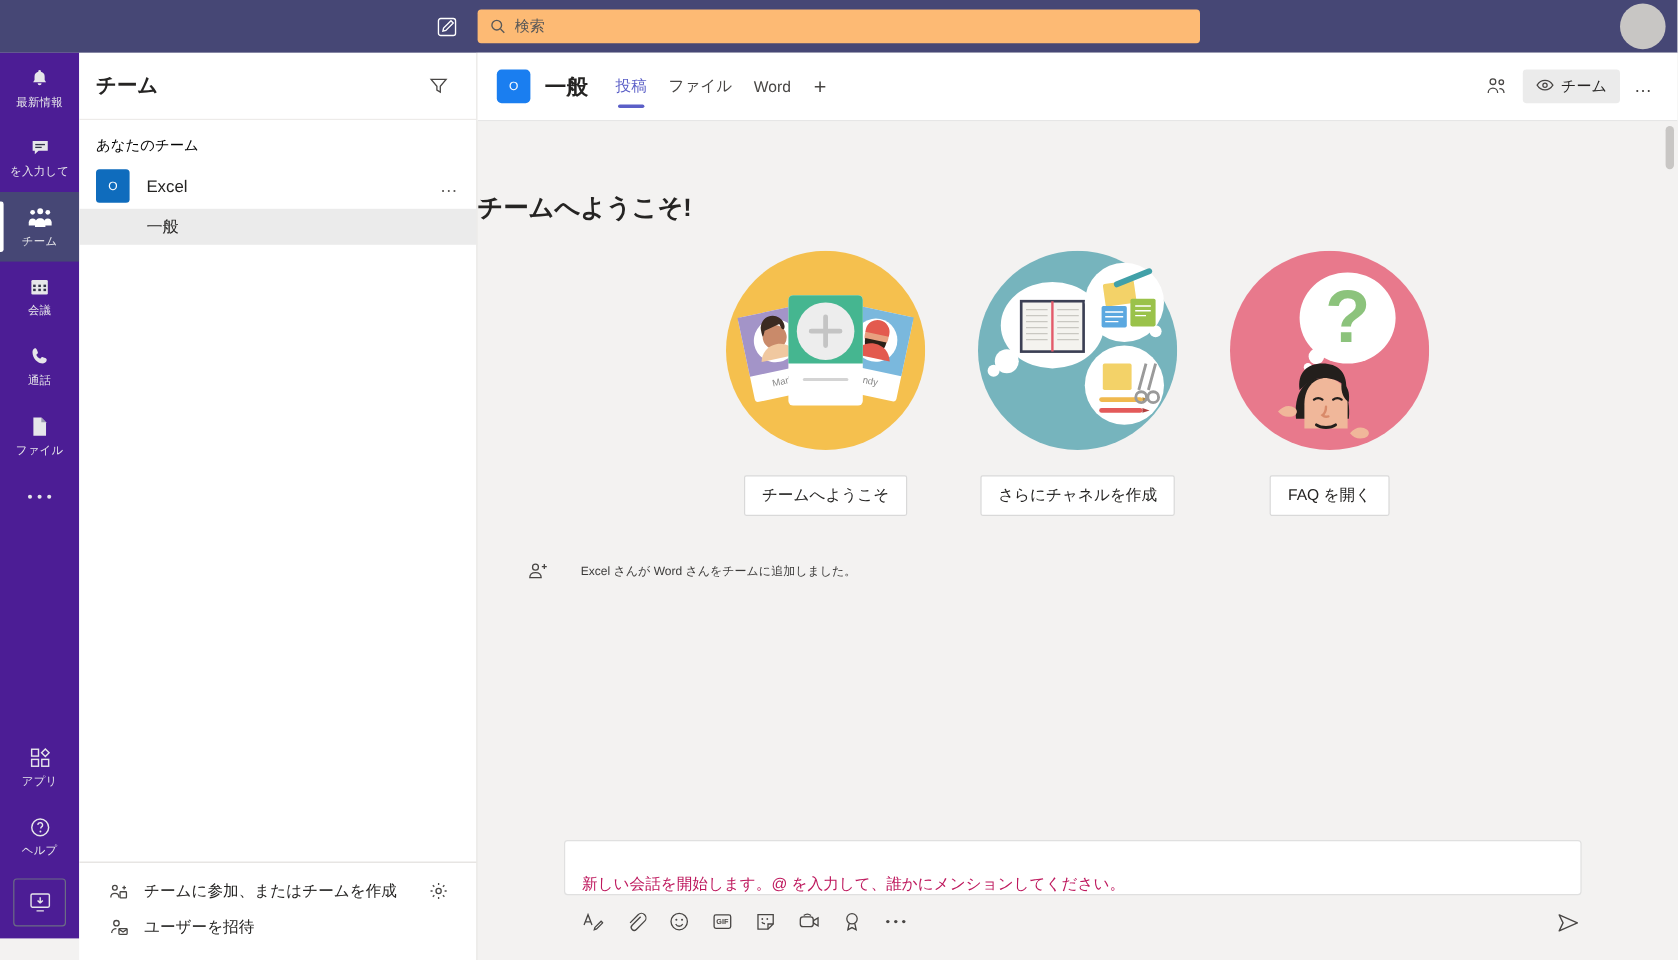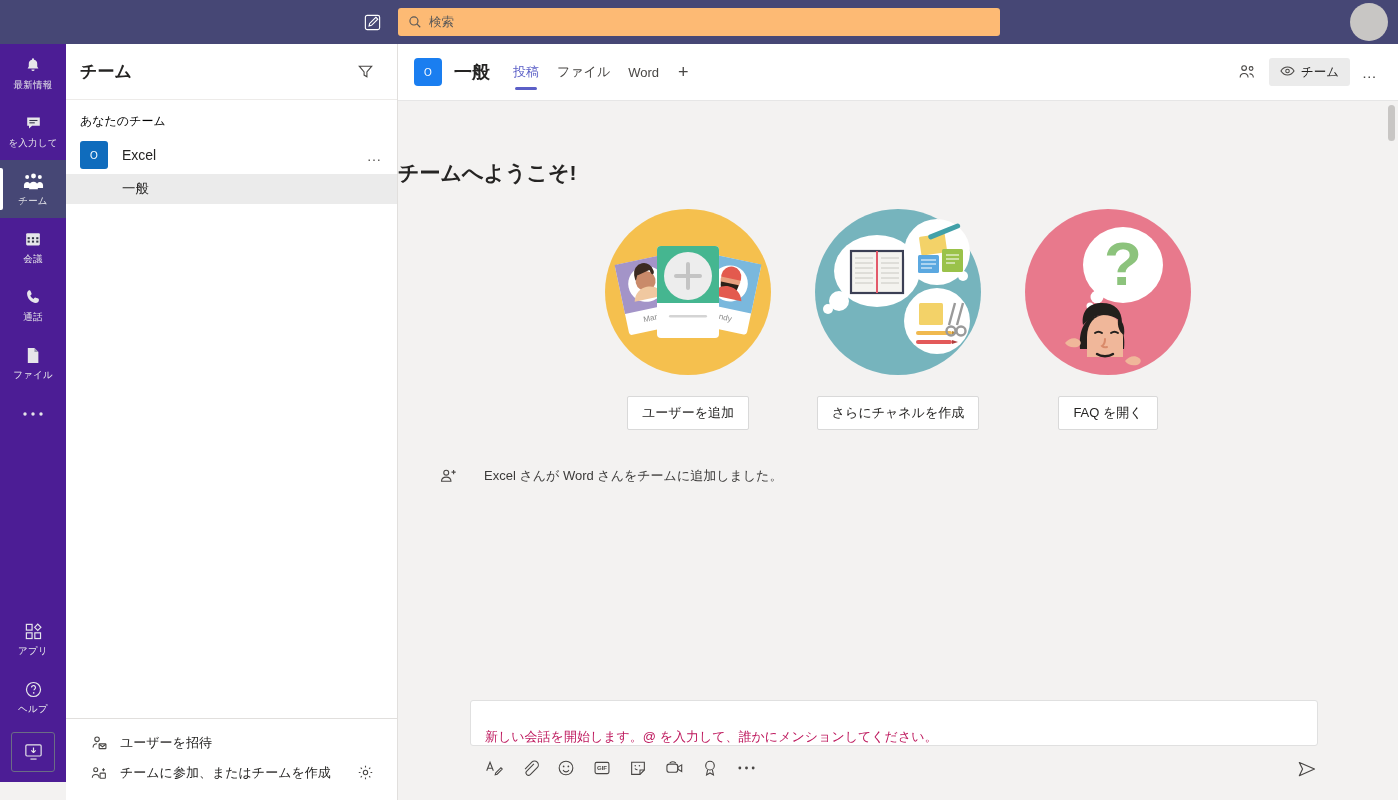--- a/index.html
+++ b/index.html
@@ -128,21 +128,21 @@
   .welcome-sub { text-align: center; font-size: 14.5px; color: #3b3a39; margin-top: 11px; }
   .cards { display: flex; justify-content: center; gap: 42px; margin-top: 22px; }
   .card { width: 168px; display: flex; flex-direction: column; align-items: center; }
   .card-btn {
     margin-top: 21px; background: #fff; border: 1px solid #d9d9d9; border-radius: 2px;
     font-size: 13px; color: #252423; padding: 7px 14px; cursor: pointer;
     font-family: "Liberation Sans", sans-serif; white-space: nowrap;
   }
   .sysmsg { display: flex; align-items: center; margin: 36px 0 0 40px; }
   .sysmsg-ico { width: 20px; height: 20px; margin-right: 26px; flex:0 0 auto; display:flex; align-items:center; justify-content:center; }
-  .sysmsg-txt { font-size: 13px; color: #3b3a39; }
+  .sysmsg-txt { font-size: 10px; color: #3b3a39; }
   .scrollbar { position: absolute; right: 3px; top: 4px; width: 7px; height: 36px; background: #c8c6c4; border-radius: 4px; cursor: pointer; }
 
   
   .compose { position: absolute; left: 0; bottom: 0; width: 1000px; height: 100px; }
   .compose-field {
     position: absolute; left: 72px; top: 0; width: 848px; height: 46px; background: #fff;
     border: 1px solid #e0e0e0; border-radius: 3px; display: flex; align-items: center;
     padding: 0 14px; cursor: text;
   }
   .compose-ph { font-size: 13px; color: #be185d; margin-top: 28px; }
@@ -304,45 +304,45 @@
     </div>
 
     <div class="chan-row">
       <span class="chan-name">一般</span>
     </div>
 
     <div class="sb-foot">
       <div class="sb-foot-row">
         <span class="sb-foot-ico">
           <svg width="17" height="17" viewBox="0 0 18 18" fill="none" stroke="#484644" stroke-width="1.15">
-            <circle cx="6.4" cy="4.6" r="2.4"></circle>
-            <path d="M2.2 13.2c0-2.4 1.9-3.9 4.2-3.9"></path>
-            <rect x="8.6" y="9.4" width="7.2" height="5" rx=".7"></rect>
-            <path d="M8.6 9.8l3.6 2.6 3.6-2.6"></path>
-          </svg>
-        </span>
-        <span>ユーザーを招待</span>
-      </div>
-      <div class="sb-foot-row">
-        <span class="sb-foot-ico">
-          <svg width="17" height="17" viewBox="0 0 18 18" fill="none" stroke="#484644" stroke-width="1.15">
             <circle cx="5" cy="5" r="2.1"></circle>
             <path d="M1.4 13.6c0-2.2 1.6-3.6 3.6-3.6s3.6 1.4 3.6 3.6"></path>
             <rect x="9.6" y="8.6" width="5.6" height="5.4" rx=".6"></rect>
             <path d="M13.2 3.4v3.2M11.6 5h3.2"></path>
           </svg>
         </span>
         <span>チームに参加、またはチームを作成</span>
         <span class="sb-foot-sp"></span>
         <span class="gear-btn">
           <svg width="17" height="17" viewBox="0 0 18 18" fill="none" stroke="#484644" stroke-width="1.15">
             <circle cx="9" cy="9" r="2.3"></circle>
             <path d="M9 1.9v1.8M9 14.3v1.8M1.9 9h1.8M14.3 9h1.8M3.9 3.9l1.3 1.3M12.8 12.8l1.3 1.3M14.1 3.9l-1.3 1.3M5.2 12.8l-1.3 1.3"></path>
           </svg>
         </span>
+      </div>
+      <div class="sb-foot-row">
+        <span class="sb-foot-ico">
+          <svg width="17" height="17" viewBox="0 0 18 18" fill="none" stroke="#484644" stroke-width="1.15">
+            <circle cx="6.4" cy="4.6" r="2.4"></circle>
+            <path d="M2.2 13.2c0-2.4 1.9-3.9 4.2-3.9"></path>
+            <rect x="8.6" y="9.4" width="7.2" height="5" rx=".7"></rect>
+            <path d="M8.6 9.8l3.6 2.6 3.6-2.6"></path>
+          </svg>
+        </span>
+        <span>ユーザーを招待</span>
       </div>
     </div>
   </div>
 
   <div class="main">
 
     <div class="ch-head">
       <span class="ch-av">O</span>
       <span class="ch-name">一般</span>
       <div class="tabs">
@@ -401,21 +401,21 @@
               <path d="M112 73c0 7 4 11 9 11s9-4 9-11z" fill="#2b2018"></path>
               <path d="M106 88c2-8 8-12 15-12s13 4 15 12z" fill="#e35a4e"></path>
               <text x="121" y="110" font-size="8" fill="#8a8a8a" text-anchor="middle" font-family="Liberation Sans, sans-serif">Andy</text>
             </g>
             <rect x="52" y="37" width="62" height="92" rx="4" fill="#ffffff"></rect>
             <path d="M52 41a4 4 0 014-4h54a4 4 0 014 4v53H52z" fill="#45b690"></path>
             <circle cx="83" cy="67" r="24" fill="#ededed"></circle>
             <path d="M83 55v24M71 67h24" stroke="#c4c4c4" stroke-width="4" stroke-linecap="round"></path>
             <rect x="64" y="106" width="38" height="2.6" rx="1.3" fill="#d4d4d4"></rect>
           </svg>
-          <button class="card-btn">ユーザーを追加</button>
+          <button class="card-btn">チームへようこそ</button>
         </div>
 
         <div class="card">
           <svg width="166" height="166" viewBox="0 0 166 166">
             <circle cx="83" cy="83" r="83" fill="#76b4bd"></circle>
             <path d="M18 88a14 14 0 0114-14 42 42 0 0182 0 14 14 0 01-14 14z" fill="#ffffff" opacity="0"></path>
             <ellipse cx="62" cy="62" rx="43" ry="36" fill="#ffffff"></ellipse>
             <circle cx="24" cy="92" r="10" fill="#ffffff"></circle>
             <circle cx="13" cy="100" r="5" fill="#ffffff"></circle>
             <rect x="36" y="42" width="52" height="42" fill="#f4f3ef" stroke="#3b3f54" stroke-width="2.2"></rect>

